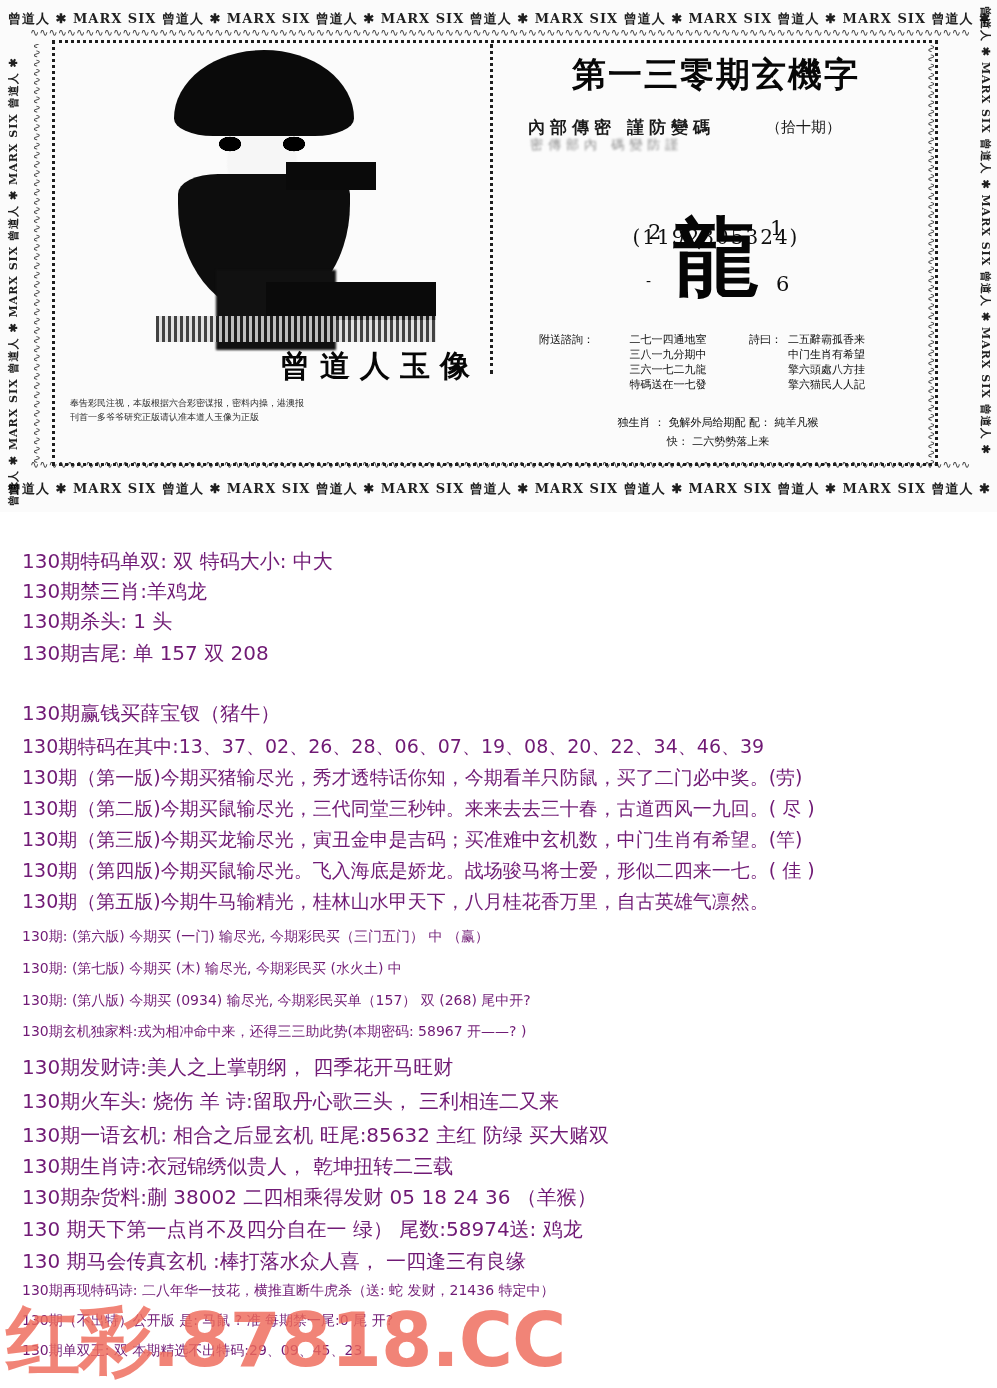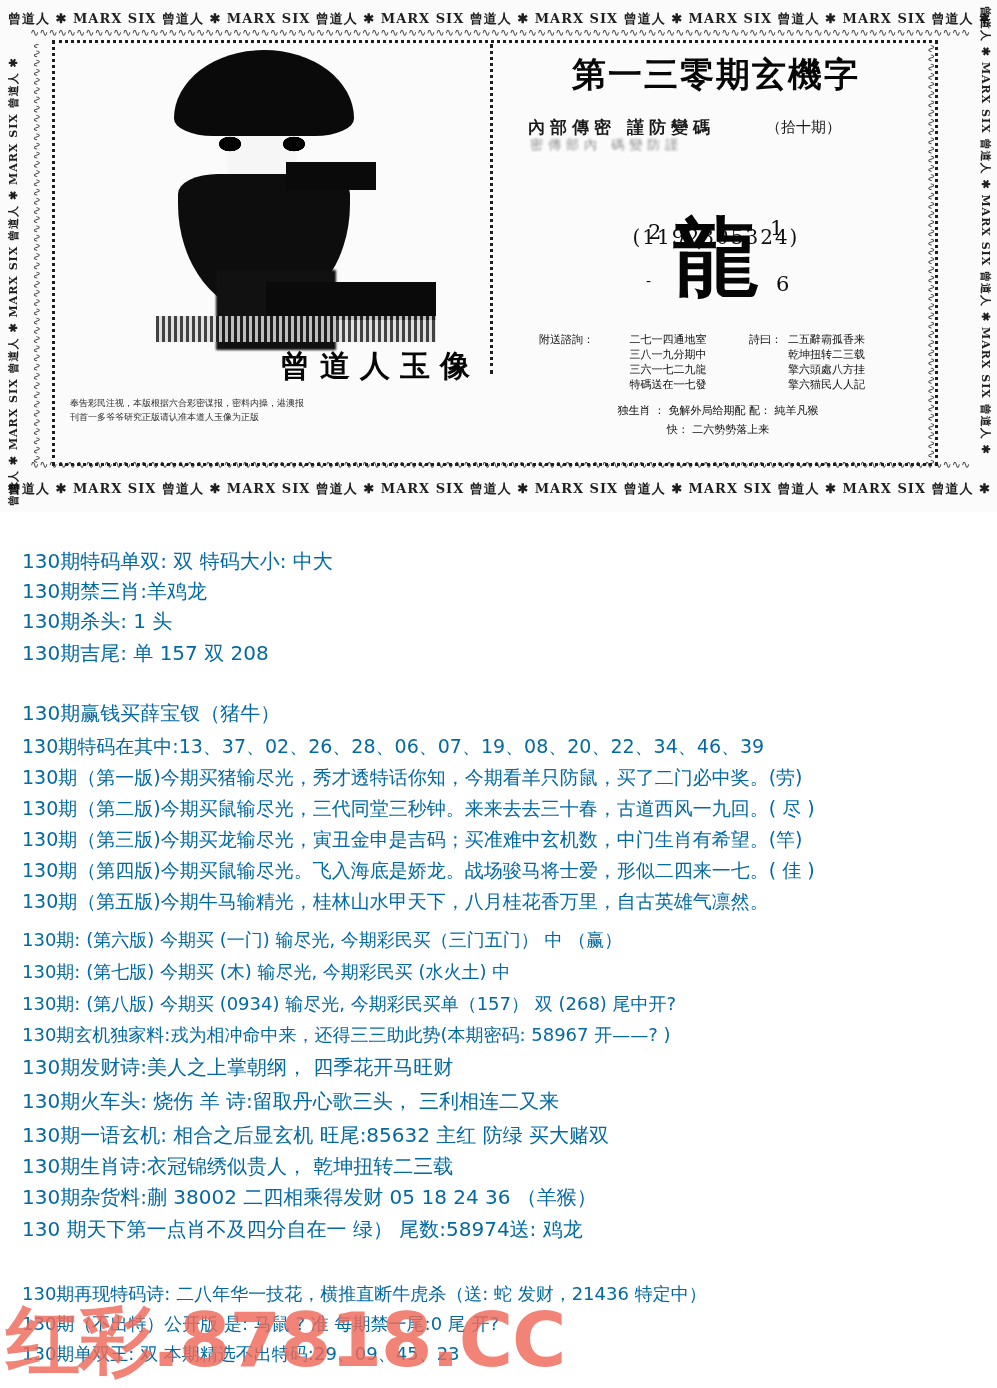--- a/index.html
+++ b/index.html
@@ -148,33 +148,33 @@
 
   #card-cols{
     position:absolute;left:8px;top:288px;width:420px;
     font-size:11px;color:#1c1c1c;filter:blur(.55px) contrast(1.15);
   }
   .cc-row{display:flex;}
   .cc-label{width:86px;text-align:right;white-space:nowrap;}
   .cc-a{width:140px;padding-left:4px;white-space:nowrap;text-align:center;}
   .cc-lab2{width:44px;text-align:right;white-space:nowrap;}
   .cc-b{padding-left:6px;white-space:nowrap;}
-  .cc-foot{text-align:center;margin-top:10px;line-height:17px;}
+  .cc-foot{text-align:center;margin-top:22px;line-height:17px;}
 
   
   #body-text{
     position:absolute;left:0;top:520px;width:997px;height:868px;
     font-family:"DejaVu Sans","Liberation Sans",sans-serif;
   }
   .ln{
-    position:absolute;left:22px;white-space:nowrap;color:#0369a1;
+    position:absolute;left:22px;white-space:nowrap;color:#701a75;
     font-size:19px;
   }
   .ln.big{font-size:20px;}
-  .ln.sm{font-size:18px;}
+  .ln.sm{font-size:14px;}
 
   
   #watermark{
     position:absolute;left:6px;top:1292px;width:997px;height:100px;
     font-family:"DejaVu Sans","Liberation Sans",sans-serif;
     font-size:74px;font-weight:bold;letter-spacing:-1px;
     color:#ef6a5a;opacity:.82;white-space:nowrap;pointer-events:none;
   }
 </style>
 </head>
@@ -228,21 +228,21 @@
       <div class="cc-row">
         <div class="cc-label">附送諮詢：</div>
         <div class="cc-a">二七一四通地室</div>
         <div class="cc-lab2">詩曰：</div>
         <div class="cc-b">二五辭霸孤香来</div>
       </div>
       <div class="cc-row">
         <div class="cc-label"></div>
         <div class="cc-a">三八一九分期中</div>
         <div class="cc-lab2"></div>
-        <div class="cc-b">乾坤扭转二三载</div>
+        <div class="cc-b">中门生肖有希望</div>
       </div>
       <div class="cc-row">
         <div class="cc-label"></div>
         <div class="cc-a">三六一七二九龍</div>
         <div class="cc-lab2"></div>
         <div class="cc-b">擎六頭處八方挂</div>
       </div>
       <div class="cc-row">
         <div class="cc-label"></div>
         <div class="cc-a">特碼送在一七發</div>
@@ -270,18 +270,19 @@
   <div class="ln sm" style="top:408px">130期: (第六版) 今期买 (一门) 输尽光, 今期彩民买（三门五门） 中 （赢）</div>
   <div class="ln sm" style="top:440px">130期: (第七版) 今期买 (木) 输尽光, 今期彩民买 (水火土) 中</div>
   <div class="ln sm" style="top:472px">130期: (第八版) 今期买 (0934) 输尽光, 今期彩民买单（157） 双 (268) 尾中开?</div>
   <div class="ln sm" style="top:503px">130期玄机独家料:戎为相冲命中来，还得三三助此势(本期密码: 58967   开——? )</div>
   <div class="ln big" style="top:534px">130期发财诗:美人之上掌朝纲， 四季花开马旺财</div>
   <div class="ln big" style="top:568px">130期火车头: 烧伤 羊 诗:留取丹心歌三头， 三利相连二又来</div>
   <div class="ln big" style="top:602px">130期一语玄机: 相合之后显玄机  旺尾:85632 主红  防绿 买大赌双</div>
   <div class="ln big" style="top:633px">130期生肖诗:衣冠锦绣似贵人， 乾坤扭转二三载</div>
   <div class="ln big" style="top:664px">130期杂货料:蒯     38002    二四相乘得发财 05 18 24 36  （羊猴）</div>
   <div class="ln big" style="top:696px">130 期天下第一点肖不及四分自在一  绿） 尾数:58974送: 鸡龙</div>
+  <div class="ln big" style="top:728px">130 期马会传真玄机 :棒打落水众人喜， 一四逢三有良缘</div>
   <div class="ln sm" style="top:762px">130期再现特码诗: 二八年华一技花，横推直断牛虎杀（送: 蛇 发财，21436  特定中）</div>
   <div class="ln sm" style="top:792px">130期（不出特）公开版 是: 马鼠 ? 准  每期禁一尾:0  尾 开?</div>
   <div class="ln sm" style="top:822px">130期单双王:  双  本期精选不出特码:29、09、45、23</div>
 </div>
 
 <div id="watermark" style="color: rgb(239, 106, 90);">红彩.87818.CC</div>
 
 </body></html>

